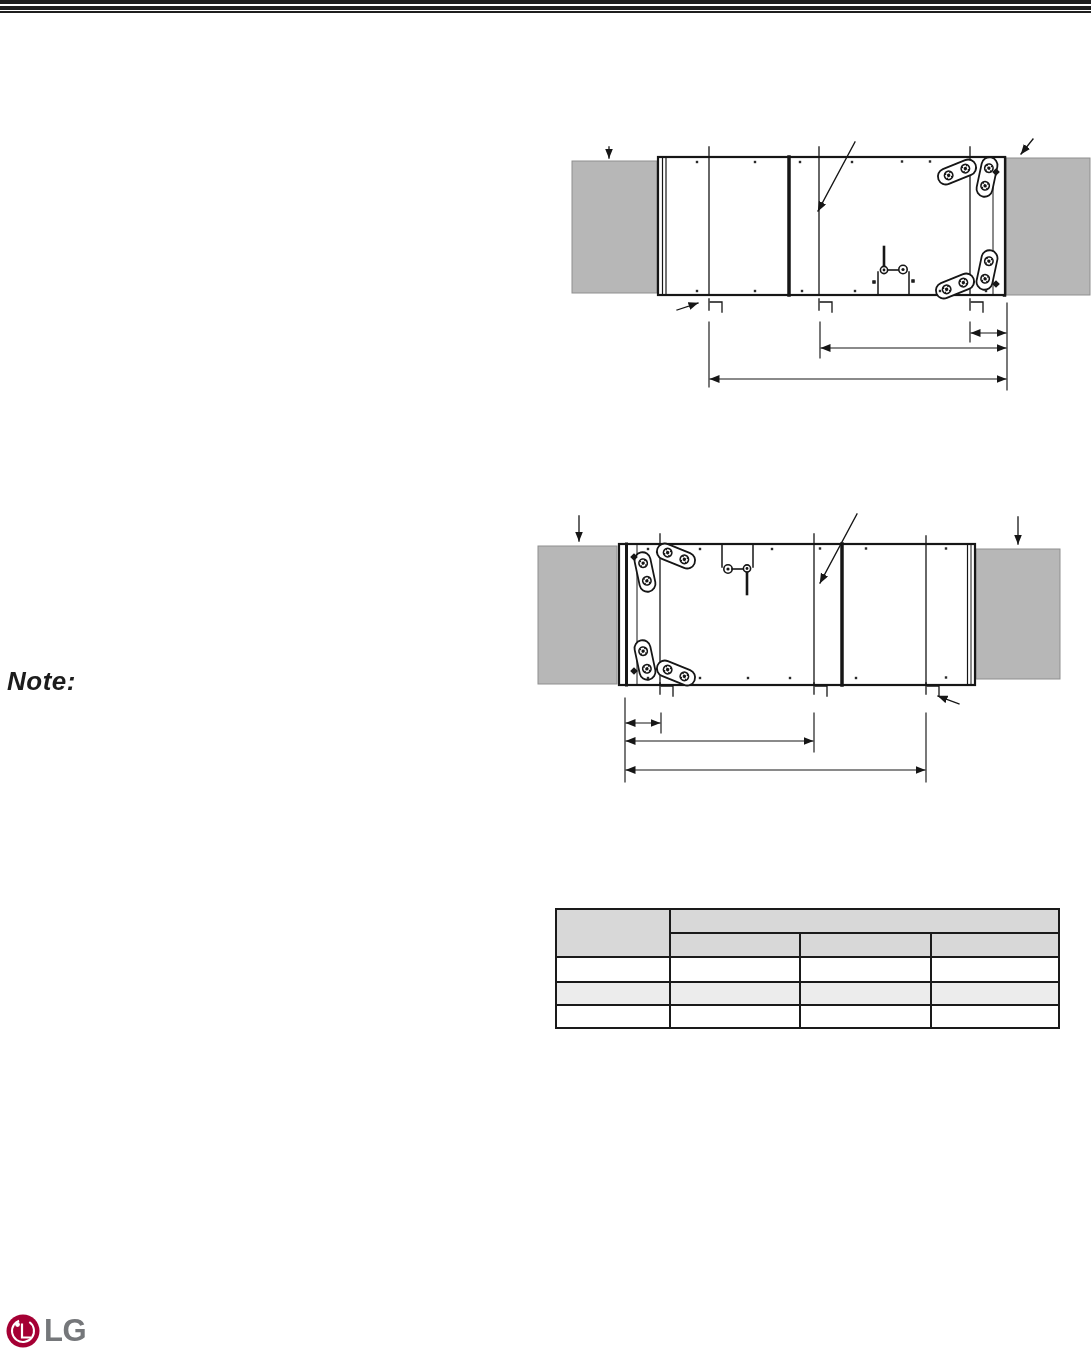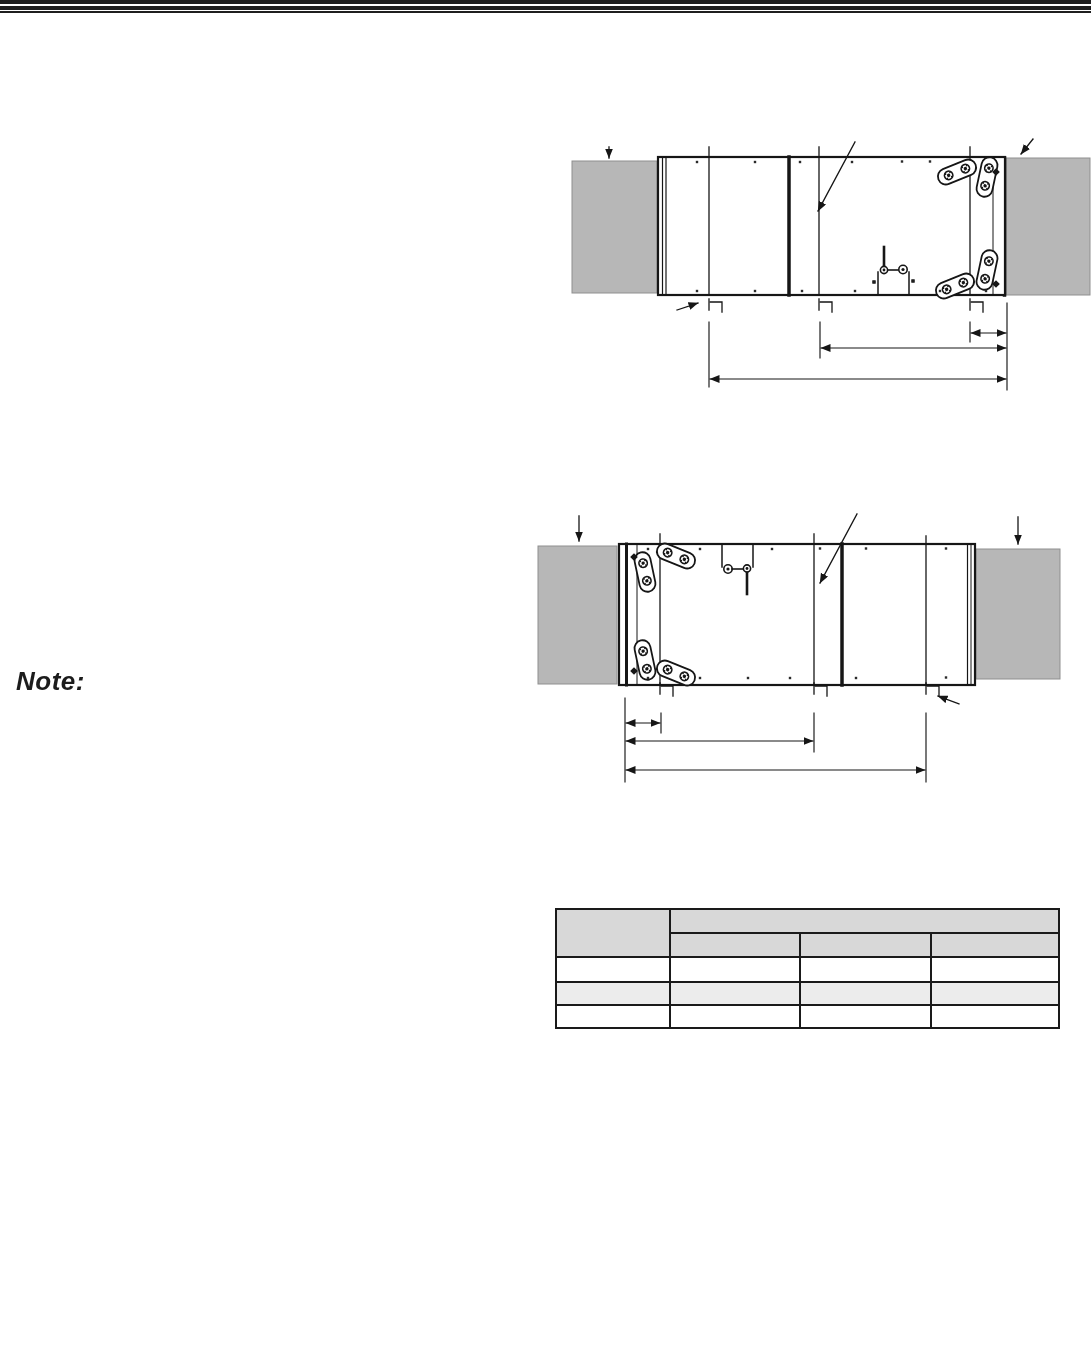--- a/index.html
+++ b/index.html
@@ -3,21 +3,21 @@
 <meta charset="utf-8">
 <style>
   html,body{margin:0;padding:0;background:#fff;}
   .page{position:relative;width:1091px;height:1355px;background:#fff;overflow:hidden;
         font-family:"Liberation Sans",sans-serif;}
   .hdr-bar{position:absolute;left:0;width:1091px;background:#1f1f1f;}
   .hdr-bar.b1{top:0;height:3.5px;}
   .hdr-bar.b2{top:5.5px;height:4px;}
   .hdr-bar.b3{top:10.5px;height:2.5px;}
   .note{position:absolute;left:7px;top:666px;font-size:26px;font-weight:bold;
-        font-style:italic;color:#1c1c1c;letter-spacing:0.5px;margin-left:9px;}
+        font-style:italic;color:#1c1c1c;letter-spacing:0.5px;}
   .diagram-layer{position:absolute;left:0;top:0;}
   
   .spec-table{position:absolute;left:555px;top:908px;border-collapse:collapse;table-layout:fixed;}
   .spec-table td{border:2.4px solid #1a1a1a;padding:0;}
   .spec-table .hd{background:#d8d8d8;}
   .spec-table .alt{background:#ececec;}
   .spec-table .wt{background:#ffffff;}
   
   .logo-wrap{position:absolute;left:5px;top:1311px;width:140px;height:44px;}
   .logo-circle{position:absolute;left:0;top:2px;}
@@ -247,14 +247,23 @@
     </tr>
     <tr style="height:23px">
       <td class="wt"></td>
       <td class="wt"></td>
       <td class="wt"></td>
       <td class="wt"></td>
     </tr>
   </tbody>
     </table>
 
+  <div class="logo-wrap">
+    <svg class="logo-circle" width="36" height="36" viewBox="0 0 36 36">
+      <circle cx="18" cy="18" r="16.5" fill="#a50034"></circle>
+      <circle cx="18" cy="18" r="11" fill="none" stroke="#fff" stroke-width="2" stroke-dasharray="58 12" transform="rotate(-55 18 18)"></circle>
+      <circle cx="12.5" cy="11.5" r="2.4" fill="#fff"></circle>
+      <path d="M17,10.5 V24.5 H26" fill="none" stroke="#fff" stroke-width="2.2"></path>
+    </svg>
+    <div class="logo-text">LG</div>
+  </div>
 
 </div>
 
 </body></html>

